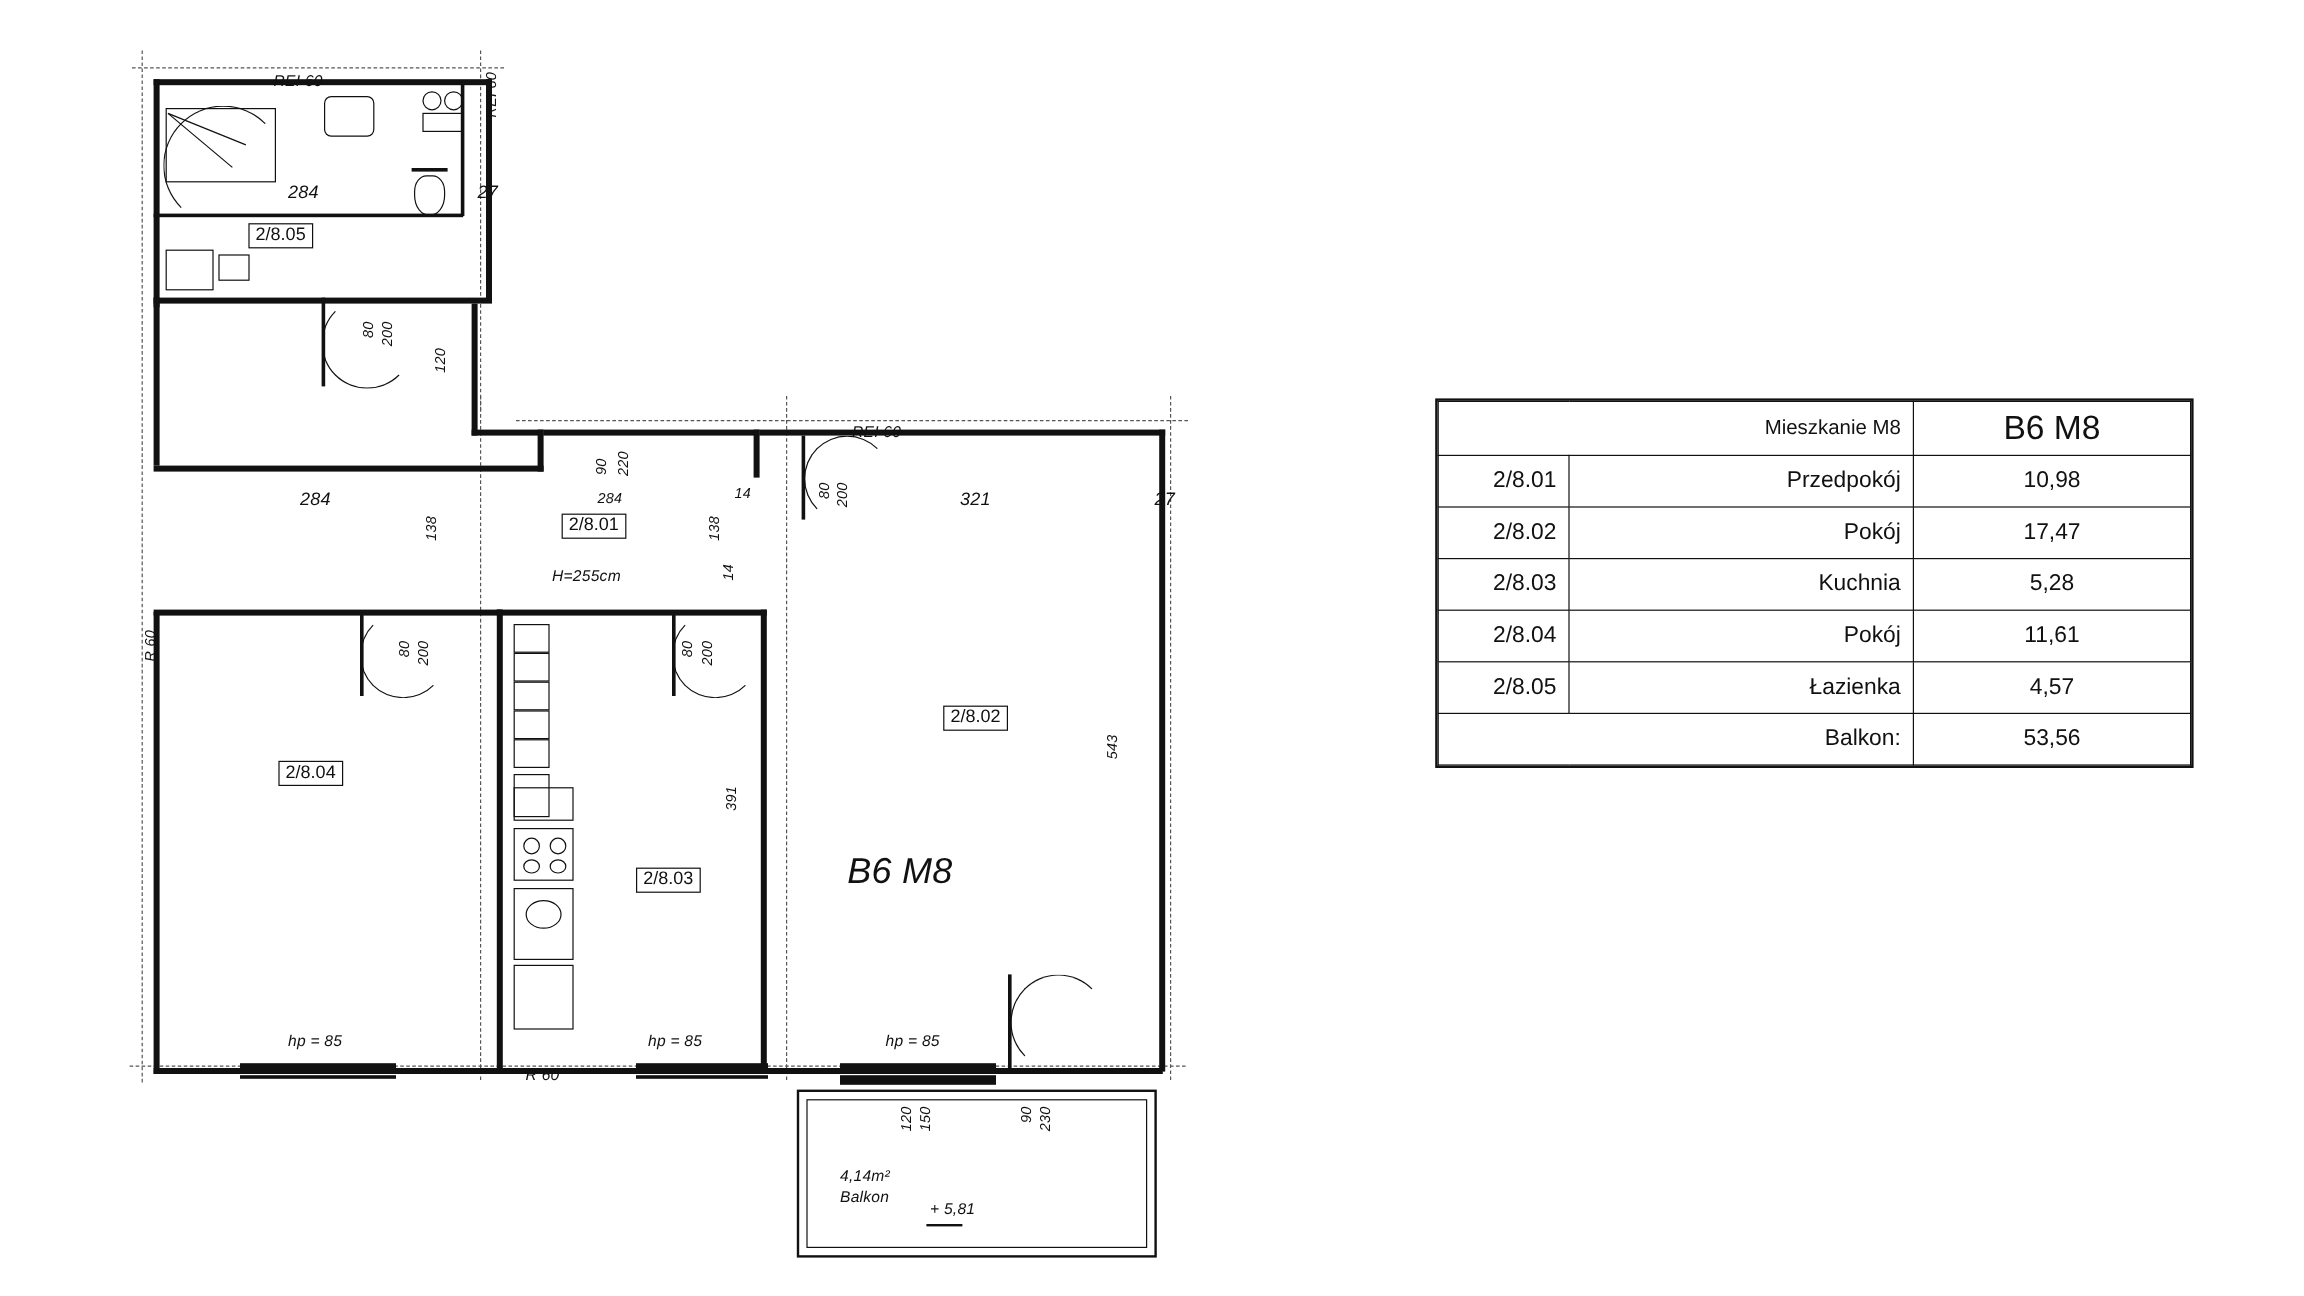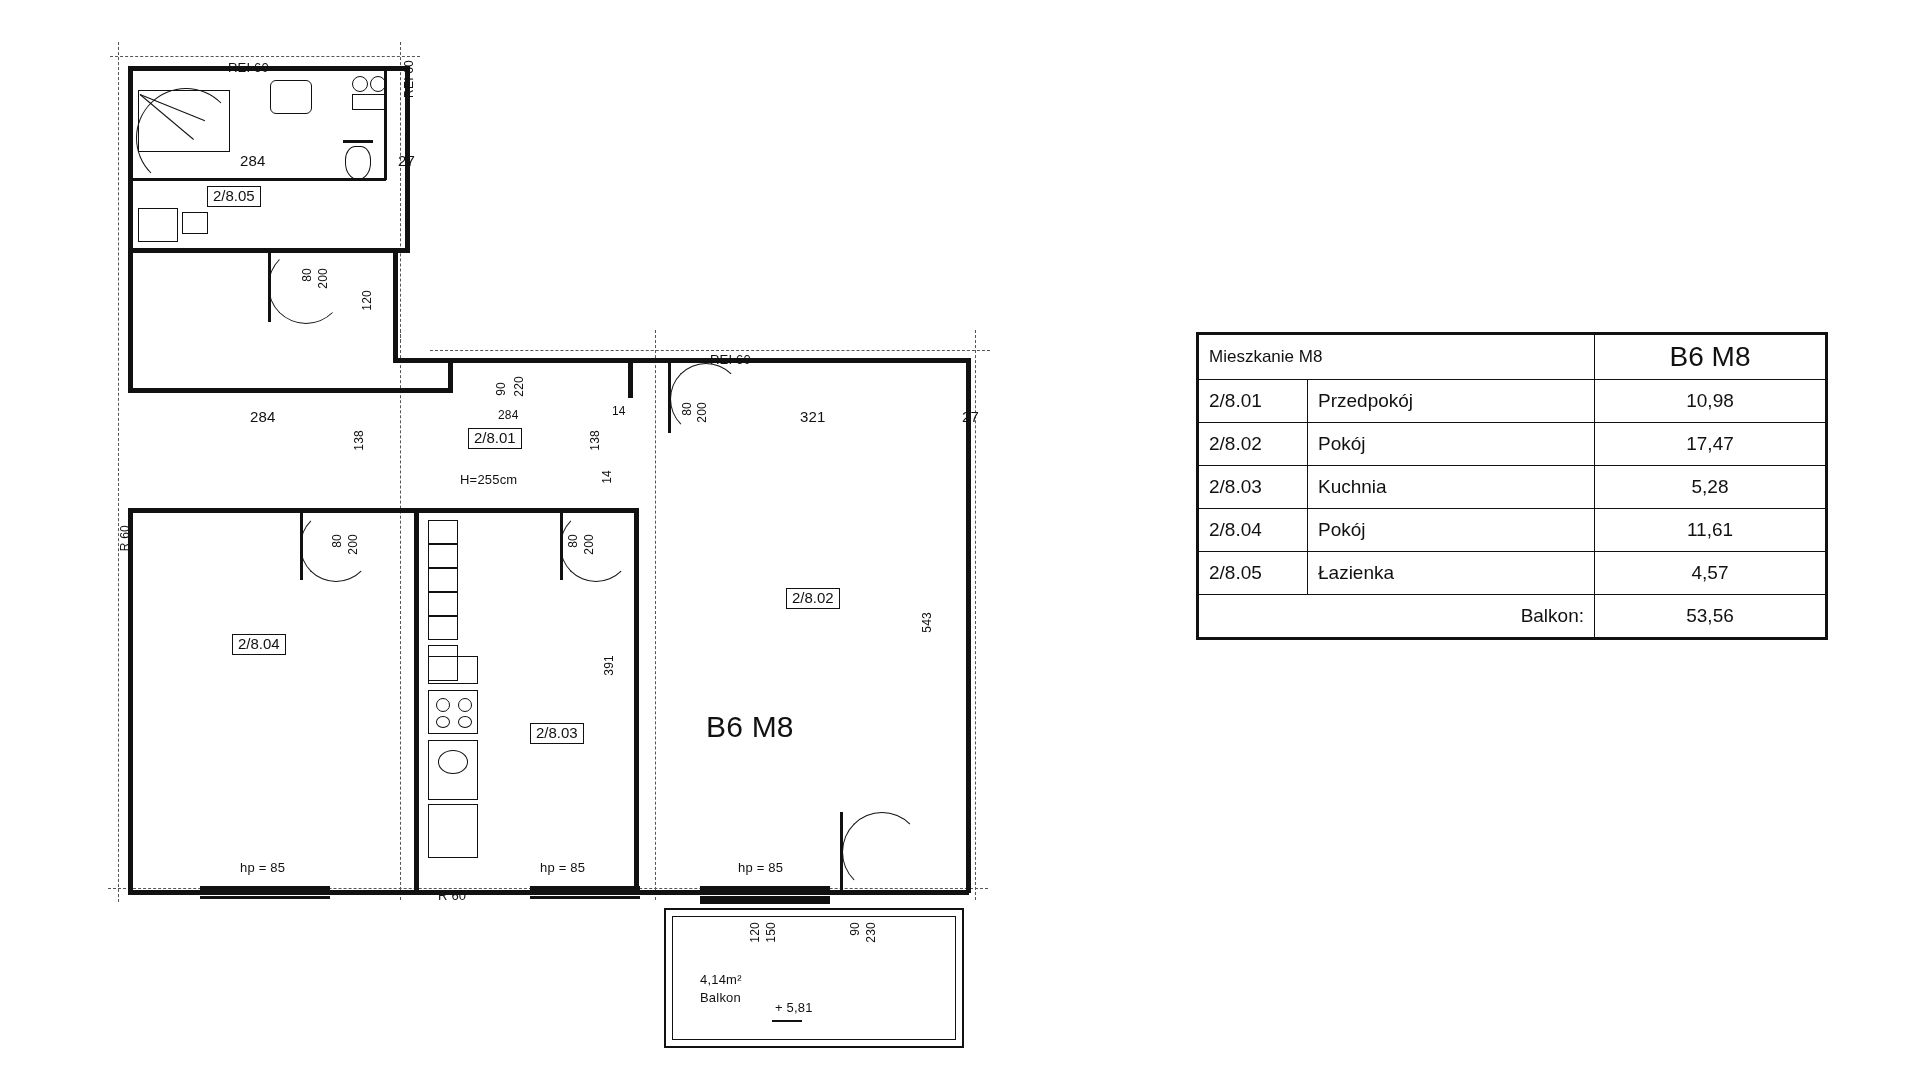--- a/index.html
+++ b/index.html
@@ -1,36 +1,36 @@
 <!DOCTYPE html>
 <html><head>
 <meta charset="utf-8">
 <style>
   html,body{margin:0;padding:0;background:#ffffff;}
   body{width:1920px;height:1080px;overflow:hidden;font-family:"Liberation Sans",sans-serif;color:#111;}
   #stage{position:relative;width:1920px;height:1080px;}
 
   
-  .lbl{position:absolute;white-space:nowrap;font-size:15px;letter-spacing:.2px;}
+  .lbl{position:absolute;white-space:nowrap;font-size:15px;letter-spacing:.2px;font-style:italic;}
   .lbl.sm{font-size:13px;}
   .lbl.xs{font-size:12px;}
   .boxlbl{position:absolute;border:1.6px solid #111;background:#fff;padding:1px 5px;font-size:15px;white-space:nowrap;line-height:1.1;}
   .vert{writing-mode:vertical-rl;transform:rotate(180deg);}
   .wall{position:absolute;background:#111;}
   .thin{position:absolute;background:#111;}
   .dash{position:absolute;border-top:1px dashed #555;}
   .dashv{position:absolute;border-left:1px dashed #555;}
   .rect{position:absolute;border:1.5px solid #111;box-sizing:border-box;}
   .rect-t{position:absolute;border:1px solid #111;box-sizing:border-box;}
   .arc{position:absolute;border:1.3px solid #111;border-radius:50%;box-sizing:border-box;}
 
   
   #tbl{position:absolute;left:1196px;top:332px;width:632px;border:2px solid #111;box-sizing:border-box;background:#fff;}
   #tbl table{border-collapse:collapse;width:100%;}
-  #tbl td{border:1px solid #111;padding:6px 10px;font-size:19px;height:30px;}
+  #tbl td{border:1px solid #111;padding:6px 10px;font-size:19px;height:30px;text-align:right;}
   #tbl td.code{width:88px;}
   #tbl td.name{}
   #tbl td.val{width:210px;text-align:center;}
   #tbl td.hdr-left{font-size:17px;border-bottom:1px solid #111;}
   #tbl td.hdr-mid{font-size:28px;font-weight:400;}
   #tbl td.sum-label{text-align:right;}
   .big{font-size:30px;}
 </style>
 </head>
 <body>

